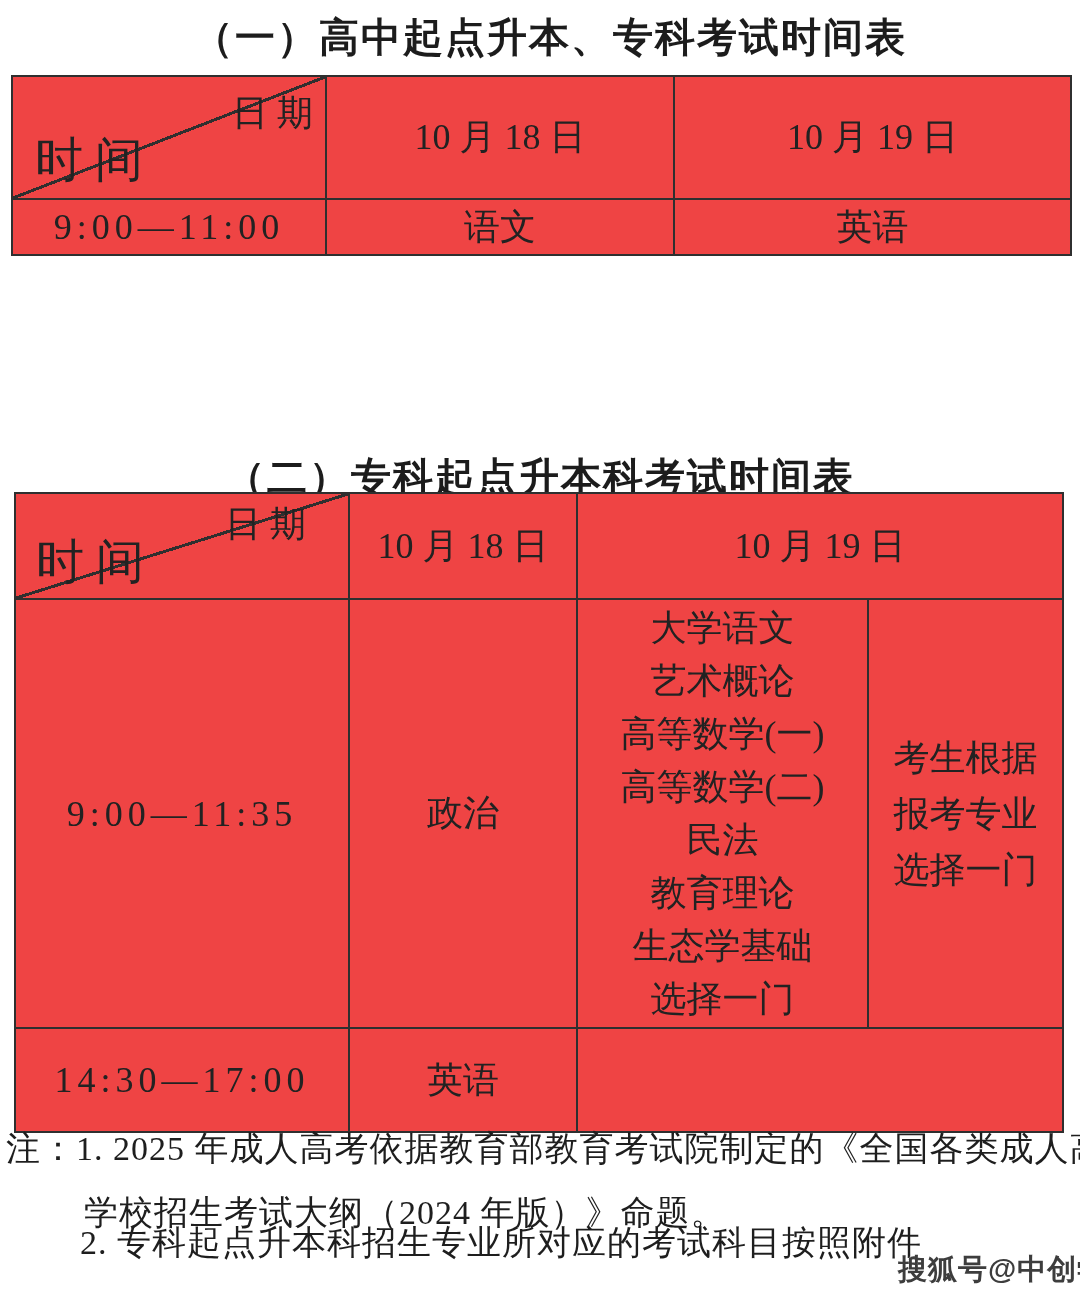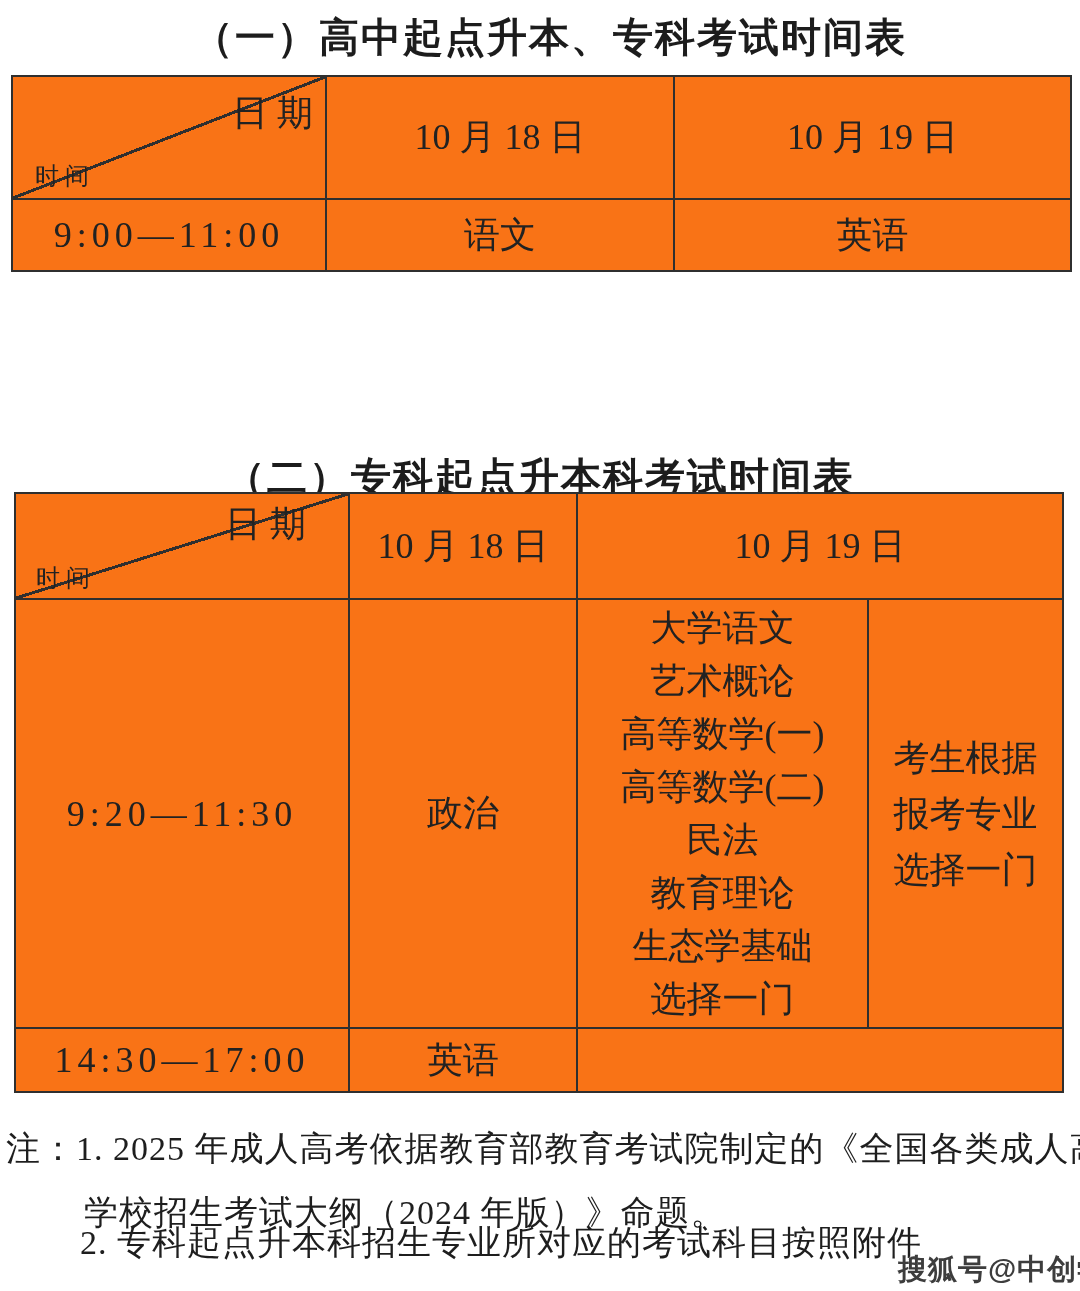--- a/index.html
+++ b/index.html
@@ -21,21 +21,21 @@
     color: #1c1c1c;
     letter-spacing: 2px;
   }
   #title1 { top: 10px; margin-left: 10px; }
   #title2 { top: 450px; }
 
   table.grid {
     position: absolute;
     border-collapse: collapse;
     table-layout: fixed;
-    background: #f97316;
+    background: #ef4444;
   }
   table.grid td {
     border: 2px solid #2f2f2f;
     text-align: center;
     vertical-align: middle;
     font-size: 36px;
     color: #222222;
     padding: 0;
   }
   #t1 { left: 11px; top: 75px; }
@@ -48,21 +48,21 @@
   }
   td.diag-cell {
     position: relative;
     background-image: linear-gradient(to bottom right,
       transparent calc(50% - 1.5px),
       #2f2f2f calc(50% - 1.5px),
       #2f2f2f calc(50% + 1.5px),
       transparent calc(50% + 1.5px));
   }
   .diag-date { position: absolute; font-size: 36px; white-space: nowrap; }
-  .diag-time { position: absolute; font-size: 24px; white-space: nowrap; }
+  .diag-time { position: absolute; font-size: 48px; white-space: nowrap; }
   #t1 .diag-date { top: 12px; right: 12px; }
   #t1 .diag-time { bottom: 6px; left: 22px; }
   #t2 .diag-date { top: 6px; right: 42px; }
   #t2 .diag-time { bottom: 4px; left: 20px; }
 
   .two-line div { line-height: 62px; }
   td.subjects-cell {
     text-align: left;
     padding-left: 20px;
     vertical-align: middle;
@@ -113,21 +113,21 @@
   </colgroup>
   <tbody>
     <tr style="height:123px">
       <td class="diag-cell">
         <span class="diag-date">日 期</span>
         <span class="diag-time">时 间</span>
       </td>
       <td>10 月 18 日</td>
       <td>10 月 19 日</td>
     </tr>
-    <tr style="height:72px">
+    <tr style="height:56px">
       <td class="time-cell">9:00—11:00</td>
       <td>语文</td>
       <td>英语</td>
     </tr>
   </tbody>
 </table>
 
 <h1 id="title2" class="doc-title">（二）专科起点升本科考试时间表</h1>
 
 <table id="t2" class="grid">
@@ -140,39 +140,39 @@
   <tbody>
     <tr style="height:106px">
       <td class="diag-cell">
         <span class="diag-date">日 期</span>
         <span class="diag-time">时 间</span>
       </td>
       <td>10 月 18 日</td>
       <td colspan="2">10 月 19 日</td>
     </tr>
     <tr style="height:429px">
-      <td class="time-cell">9:20—11:30</td>
+      <td class="time-cell">9:00—11:35</td>
       <td>政治</td>
       <td class="subjects-cell">
         <div>大学语文</div>
         <div>艺术概论</div>
         <div>高等数学(一)</div>
         <div>高等数学(二)</div>
         <div>民法</div>
         <div>教育理论</div>
         <div>生态学基础</div>
         <div>选择一门</div>
       </td>
       <td class="choose-cell">
         <div>考生根据</div>
         <div>报考专业</div>
         <div>选择一门</div>
       </td>
     </tr>
-    <tr style="height:64px">
+    <tr style="height:104px">
       <td class="time-cell">14:30—17:00</td>
       <td>英语</td>
       <td colspan="2"></td>
     </tr>
   </tbody>
 </table>
 
 <div id="note-l1" class="note-line">注：1. 2025 年成人高考依据教育部教育考试院制定的《全国各类成人高等</div>
 <div id="note-l2" class="note-line">学校招生考试大纲（2024 年版）》命题。</div>
 <div id="note-l3" class="note-line">2. 专科起点升本科招生专业所对应的考试科目按照附件</div>

